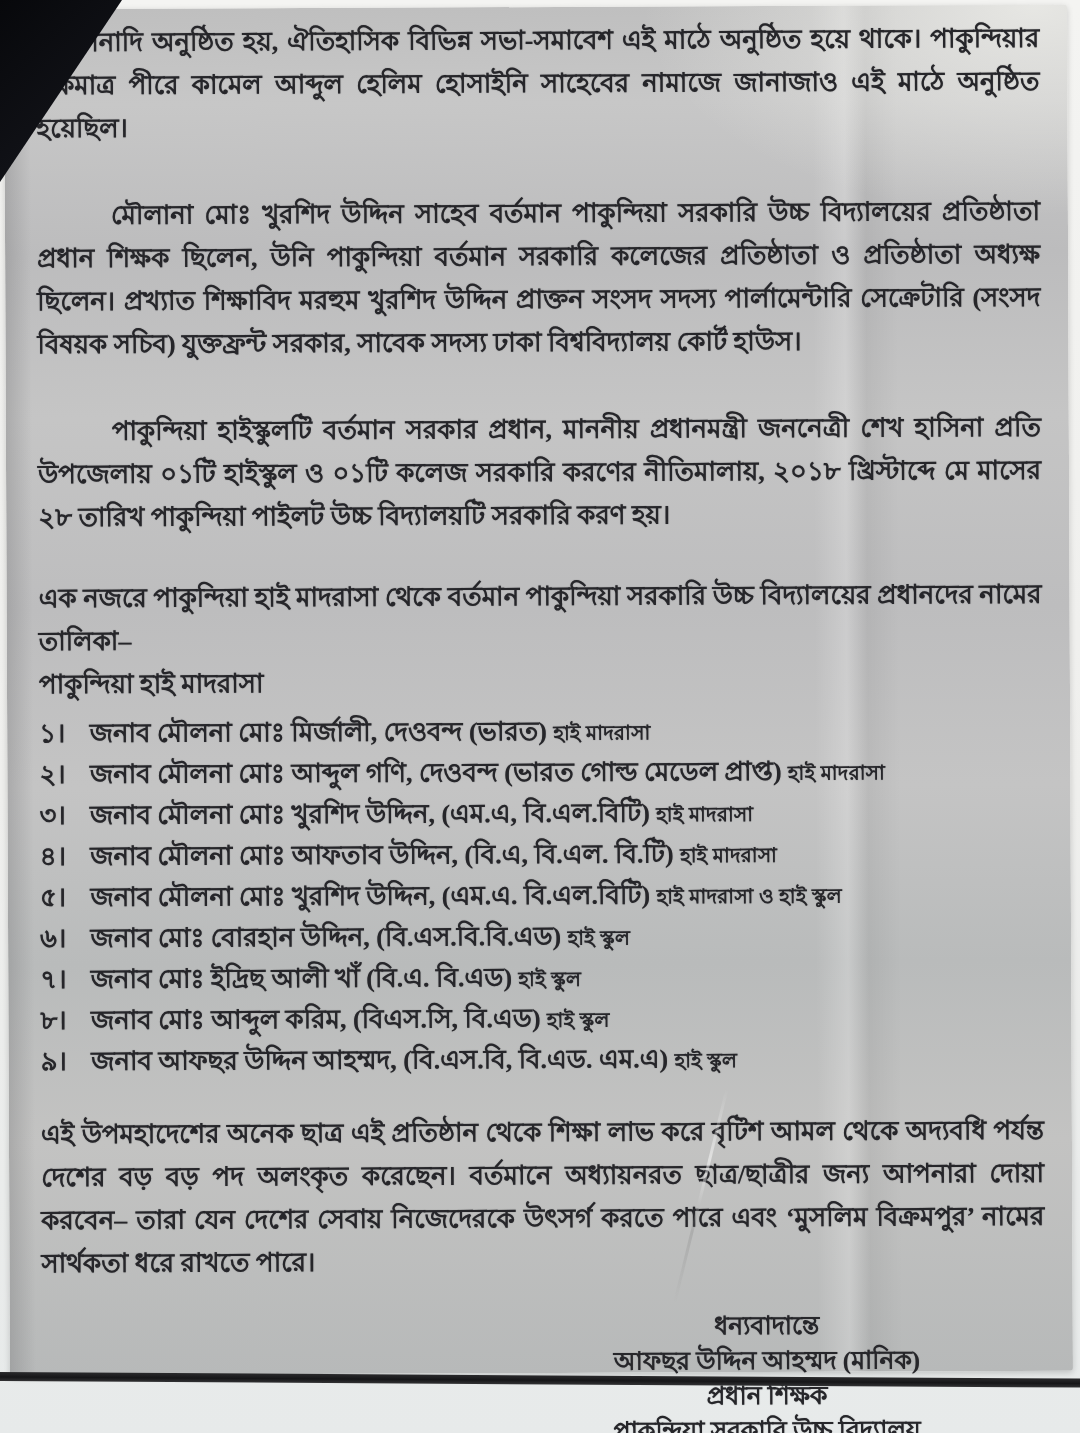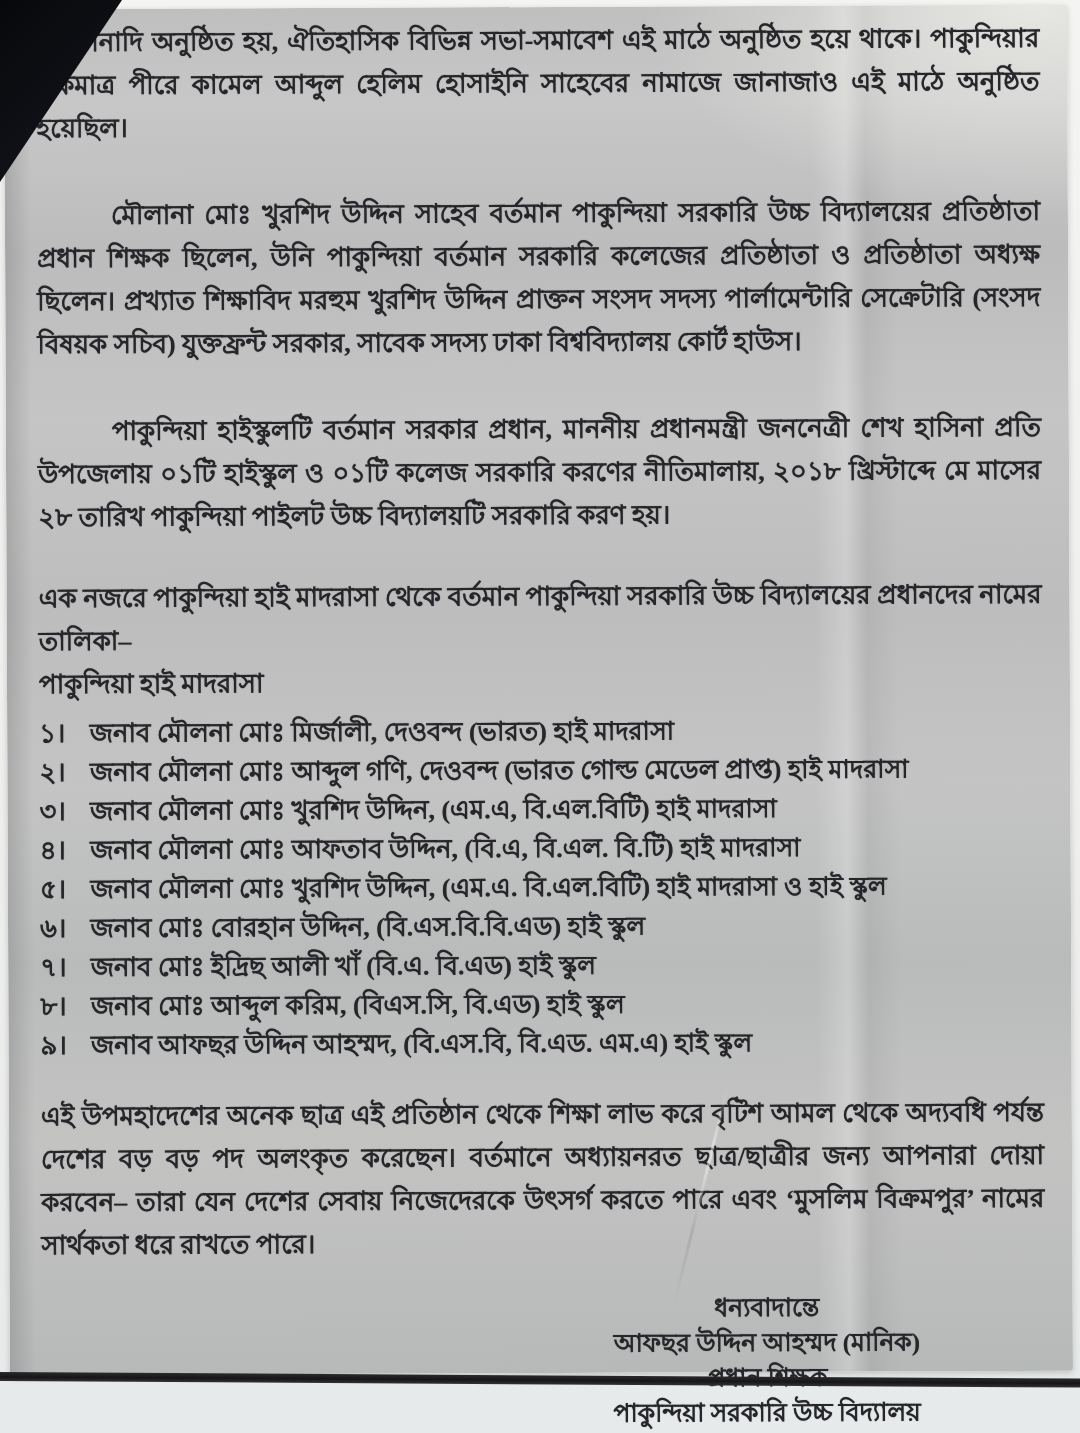--- a/index.html
+++ b/index.html
@@ -59,21 +59,21 @@
     line-height: 43px;
     text-align: justify;
   }
   .para { margin: 0; }
   .p-indent { text-indent: 74px; }
   .mt-para  { margin-top: 44px; }
   .mt-intro { margin-top: 38px; }
   .list { margin-top: 8px; }
   .row { line-height: 39px; white-space: nowrap; }
   .num { display: inline-block; min-width: 44px; }
-  .sfx { font-size: 25px; letter-spacing: 0.3px; }
+  .sfx { font-size: 20px; letter-spacing: 0.3px; }
   .closing { margin-top: 30px; }
   .signature {
     margin: 26px 48px 0 auto;
     width: 460px;
     text-align: center;
     line-height: 35px;
     font-size: 25px;
   }
   .signature div { margin: 0; }
   

